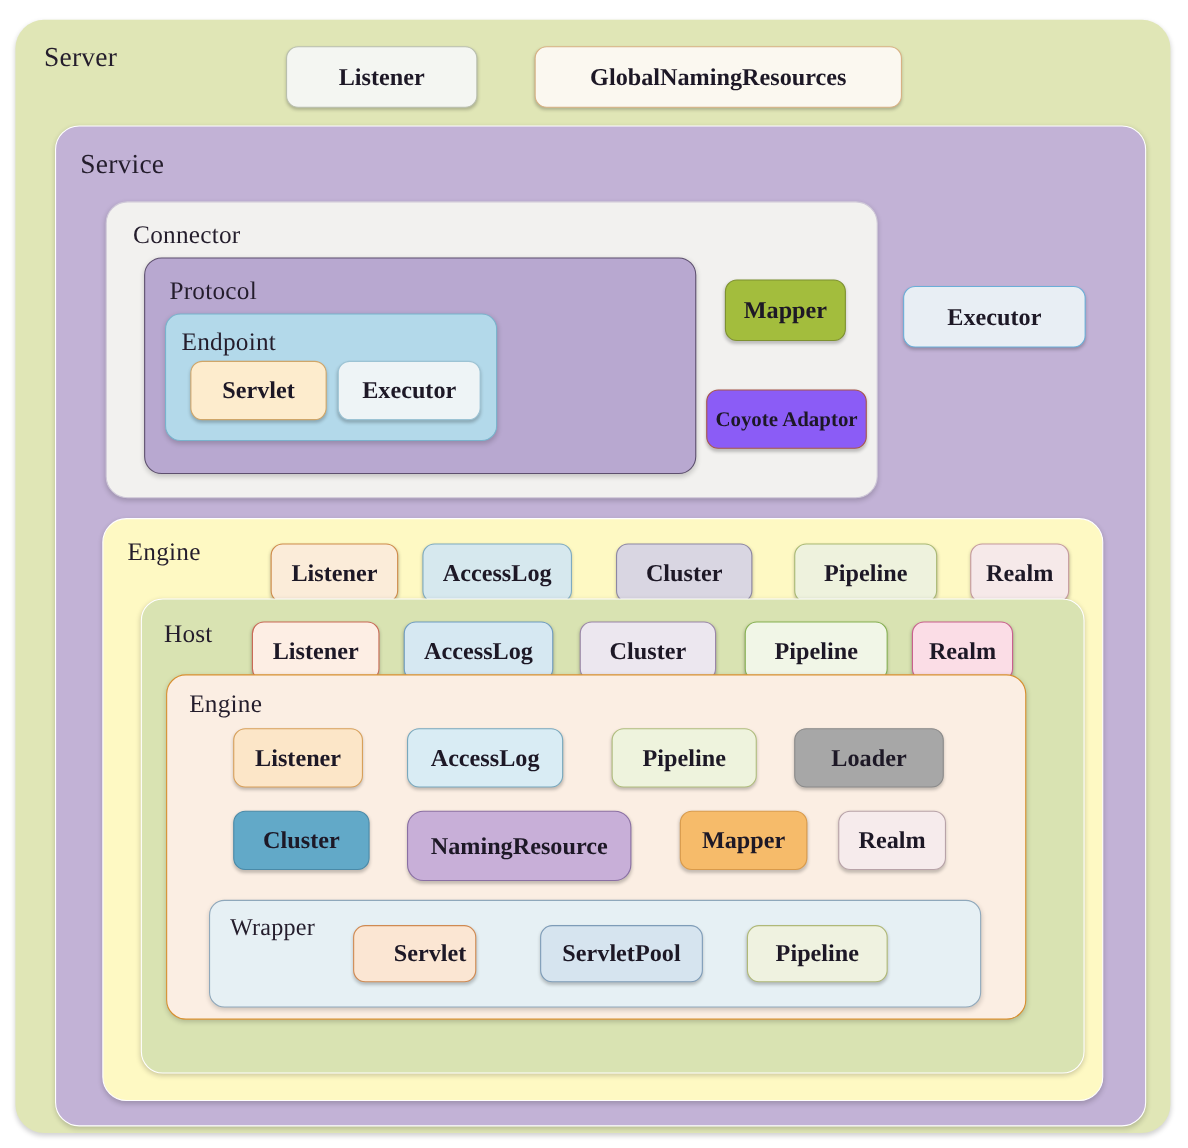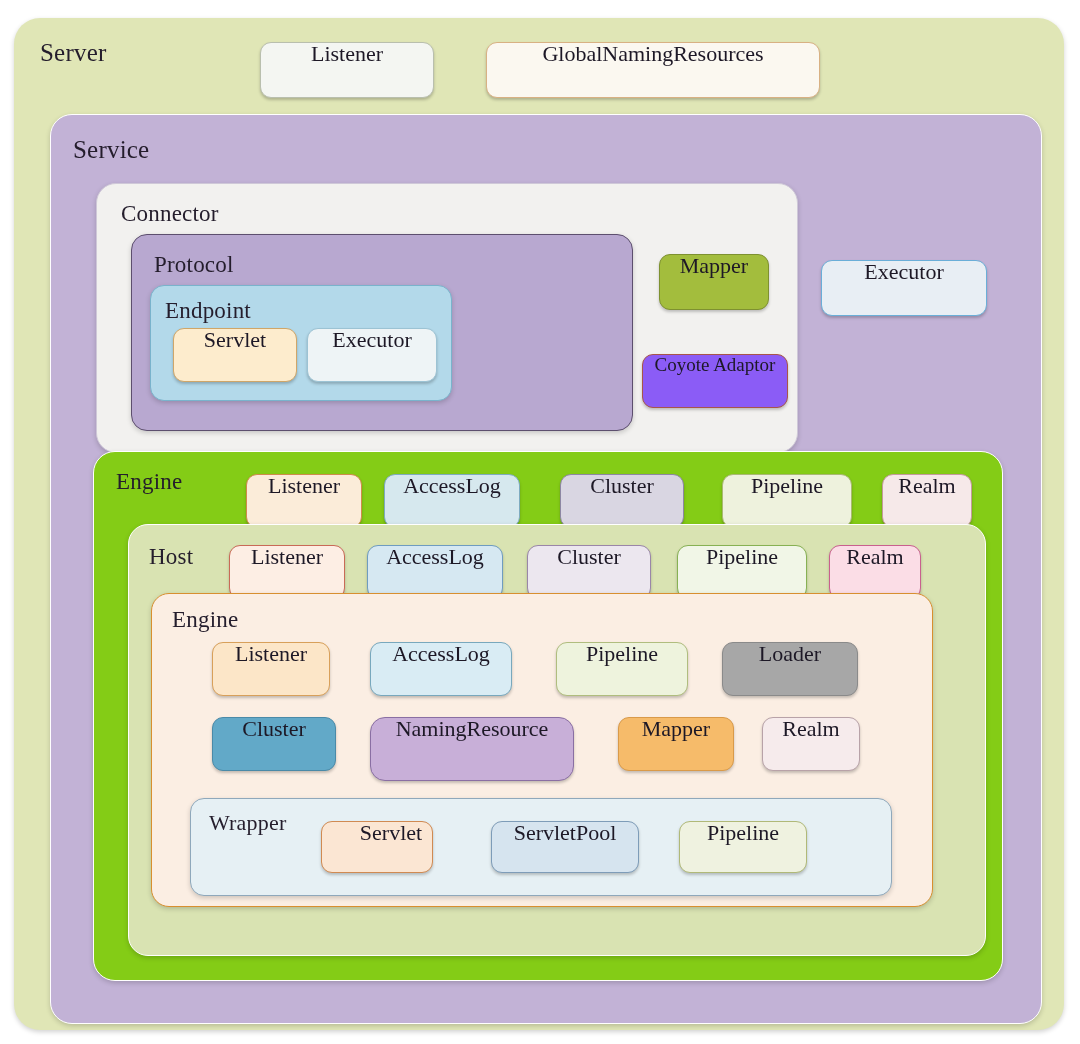--- a/index.html
+++ b/index.html
@@ -34,31 +34,32 @@
     letter-spacing: 0.2px;
     color: #241d2c;
     white-space: nowrap;
     text-align: right;
   }
 
   
   .node {
     position: absolute;
     display: flex;
-    align-items: flex-start;
+    align-items: center;
     justify-content: center;
     border-radius: 11px;
     border: 1.6px solid #9a9a9a;
     box-shadow: 0 2px 3px rgba(0,0,0,0.22);
     font-size: 22px;
     line-height: 1;
     color: #1d1826;
     text-align: center;
     box-sizing: border-box;
     white-space: nowrap;
+    font-weight: bold;
   }
   .node.small { font-size: 19px; }
 
   
   #server {
     left: 14px; top: 18px;
     width: 1050px; height: 1012px;
     background: #e0e6b6;
     border-radius: 26px;
   }
@@ -99,23 +100,23 @@
     left: 18px; top: 50px;
     width: 300px; height: 114px;
     background: #b3d9ea;
     border: 1.6px solid #79b3cc;
     border-radius: 14px;
   }
   #endpoint > .ctitle { left: 14px; top: 13px; }
 
   
   #engine {
-    left: 42px; top: 336px;
+    left: 42px; top: 356px;
     width: 908px; height: 528px;
-    background: #84cc16;
+    background: #fef9c3;
     border: 1.5px solid #ffffff;
     border-radius: 22px;
   }
   #engine > .ctitle { left: 22px; top: 18px; }
 
   
   #host {
     left: 34px; top: 72px;
     width: 856px; height: 430px;
     background: #d9e3b2;

